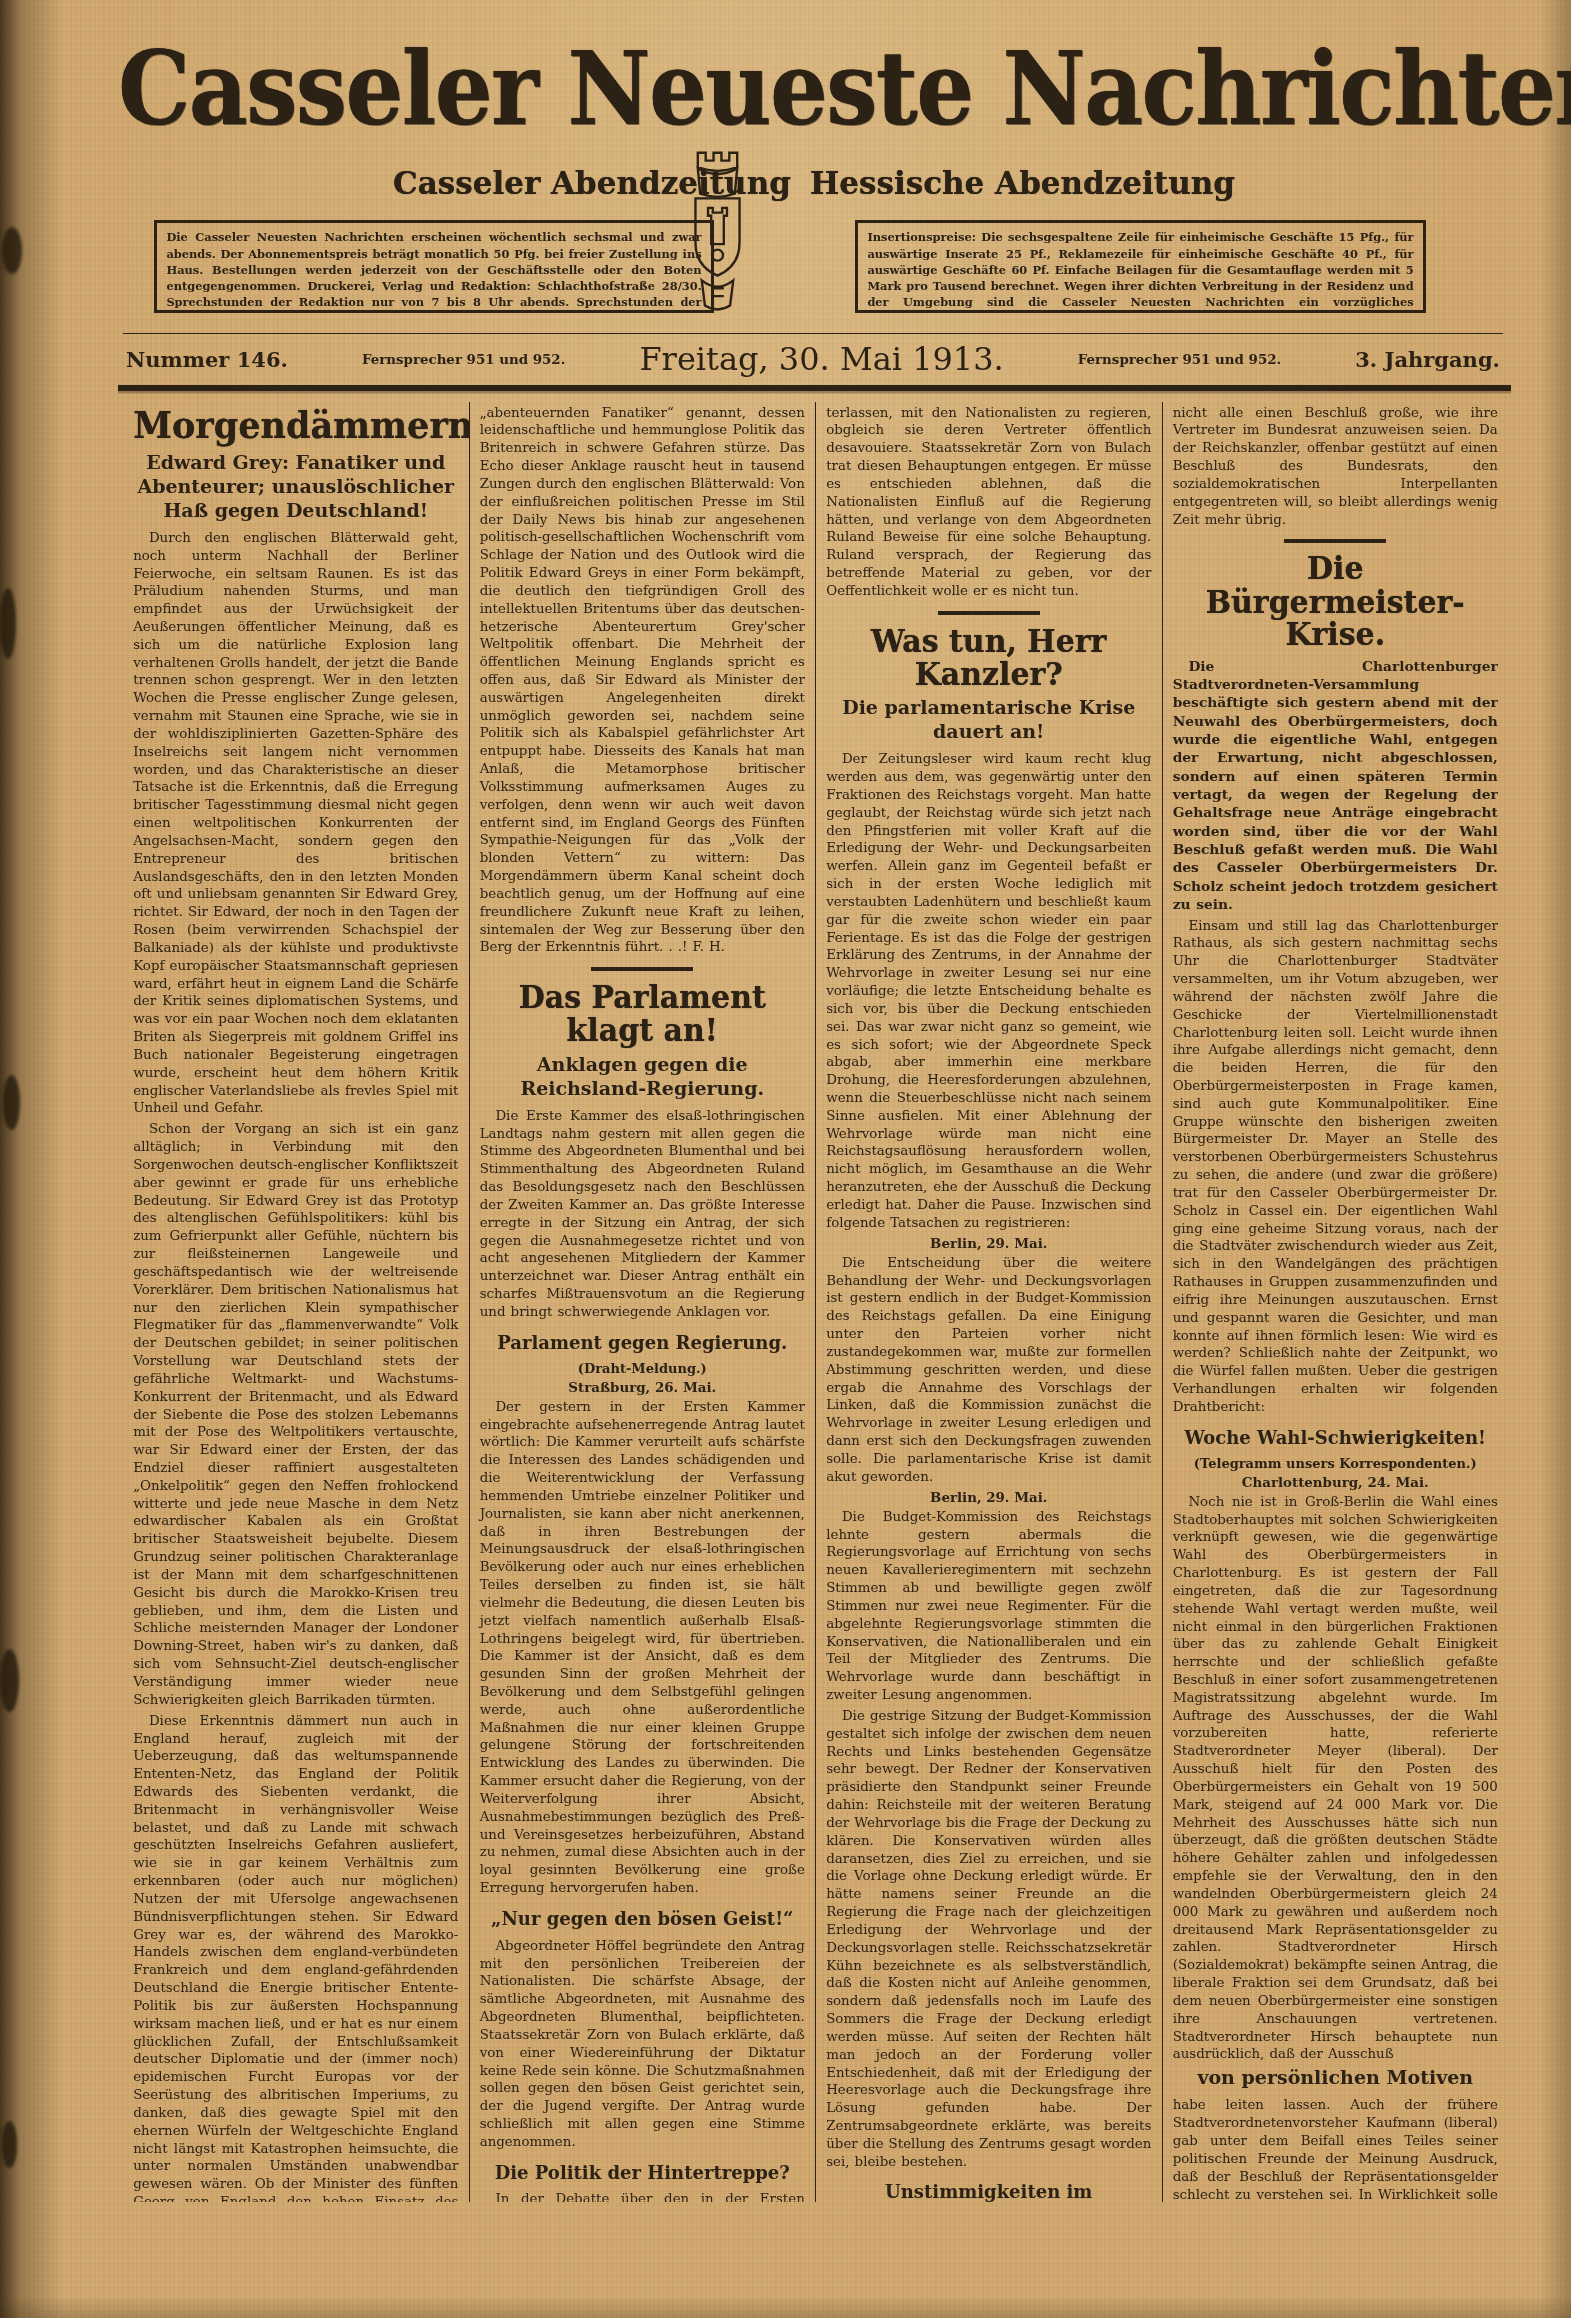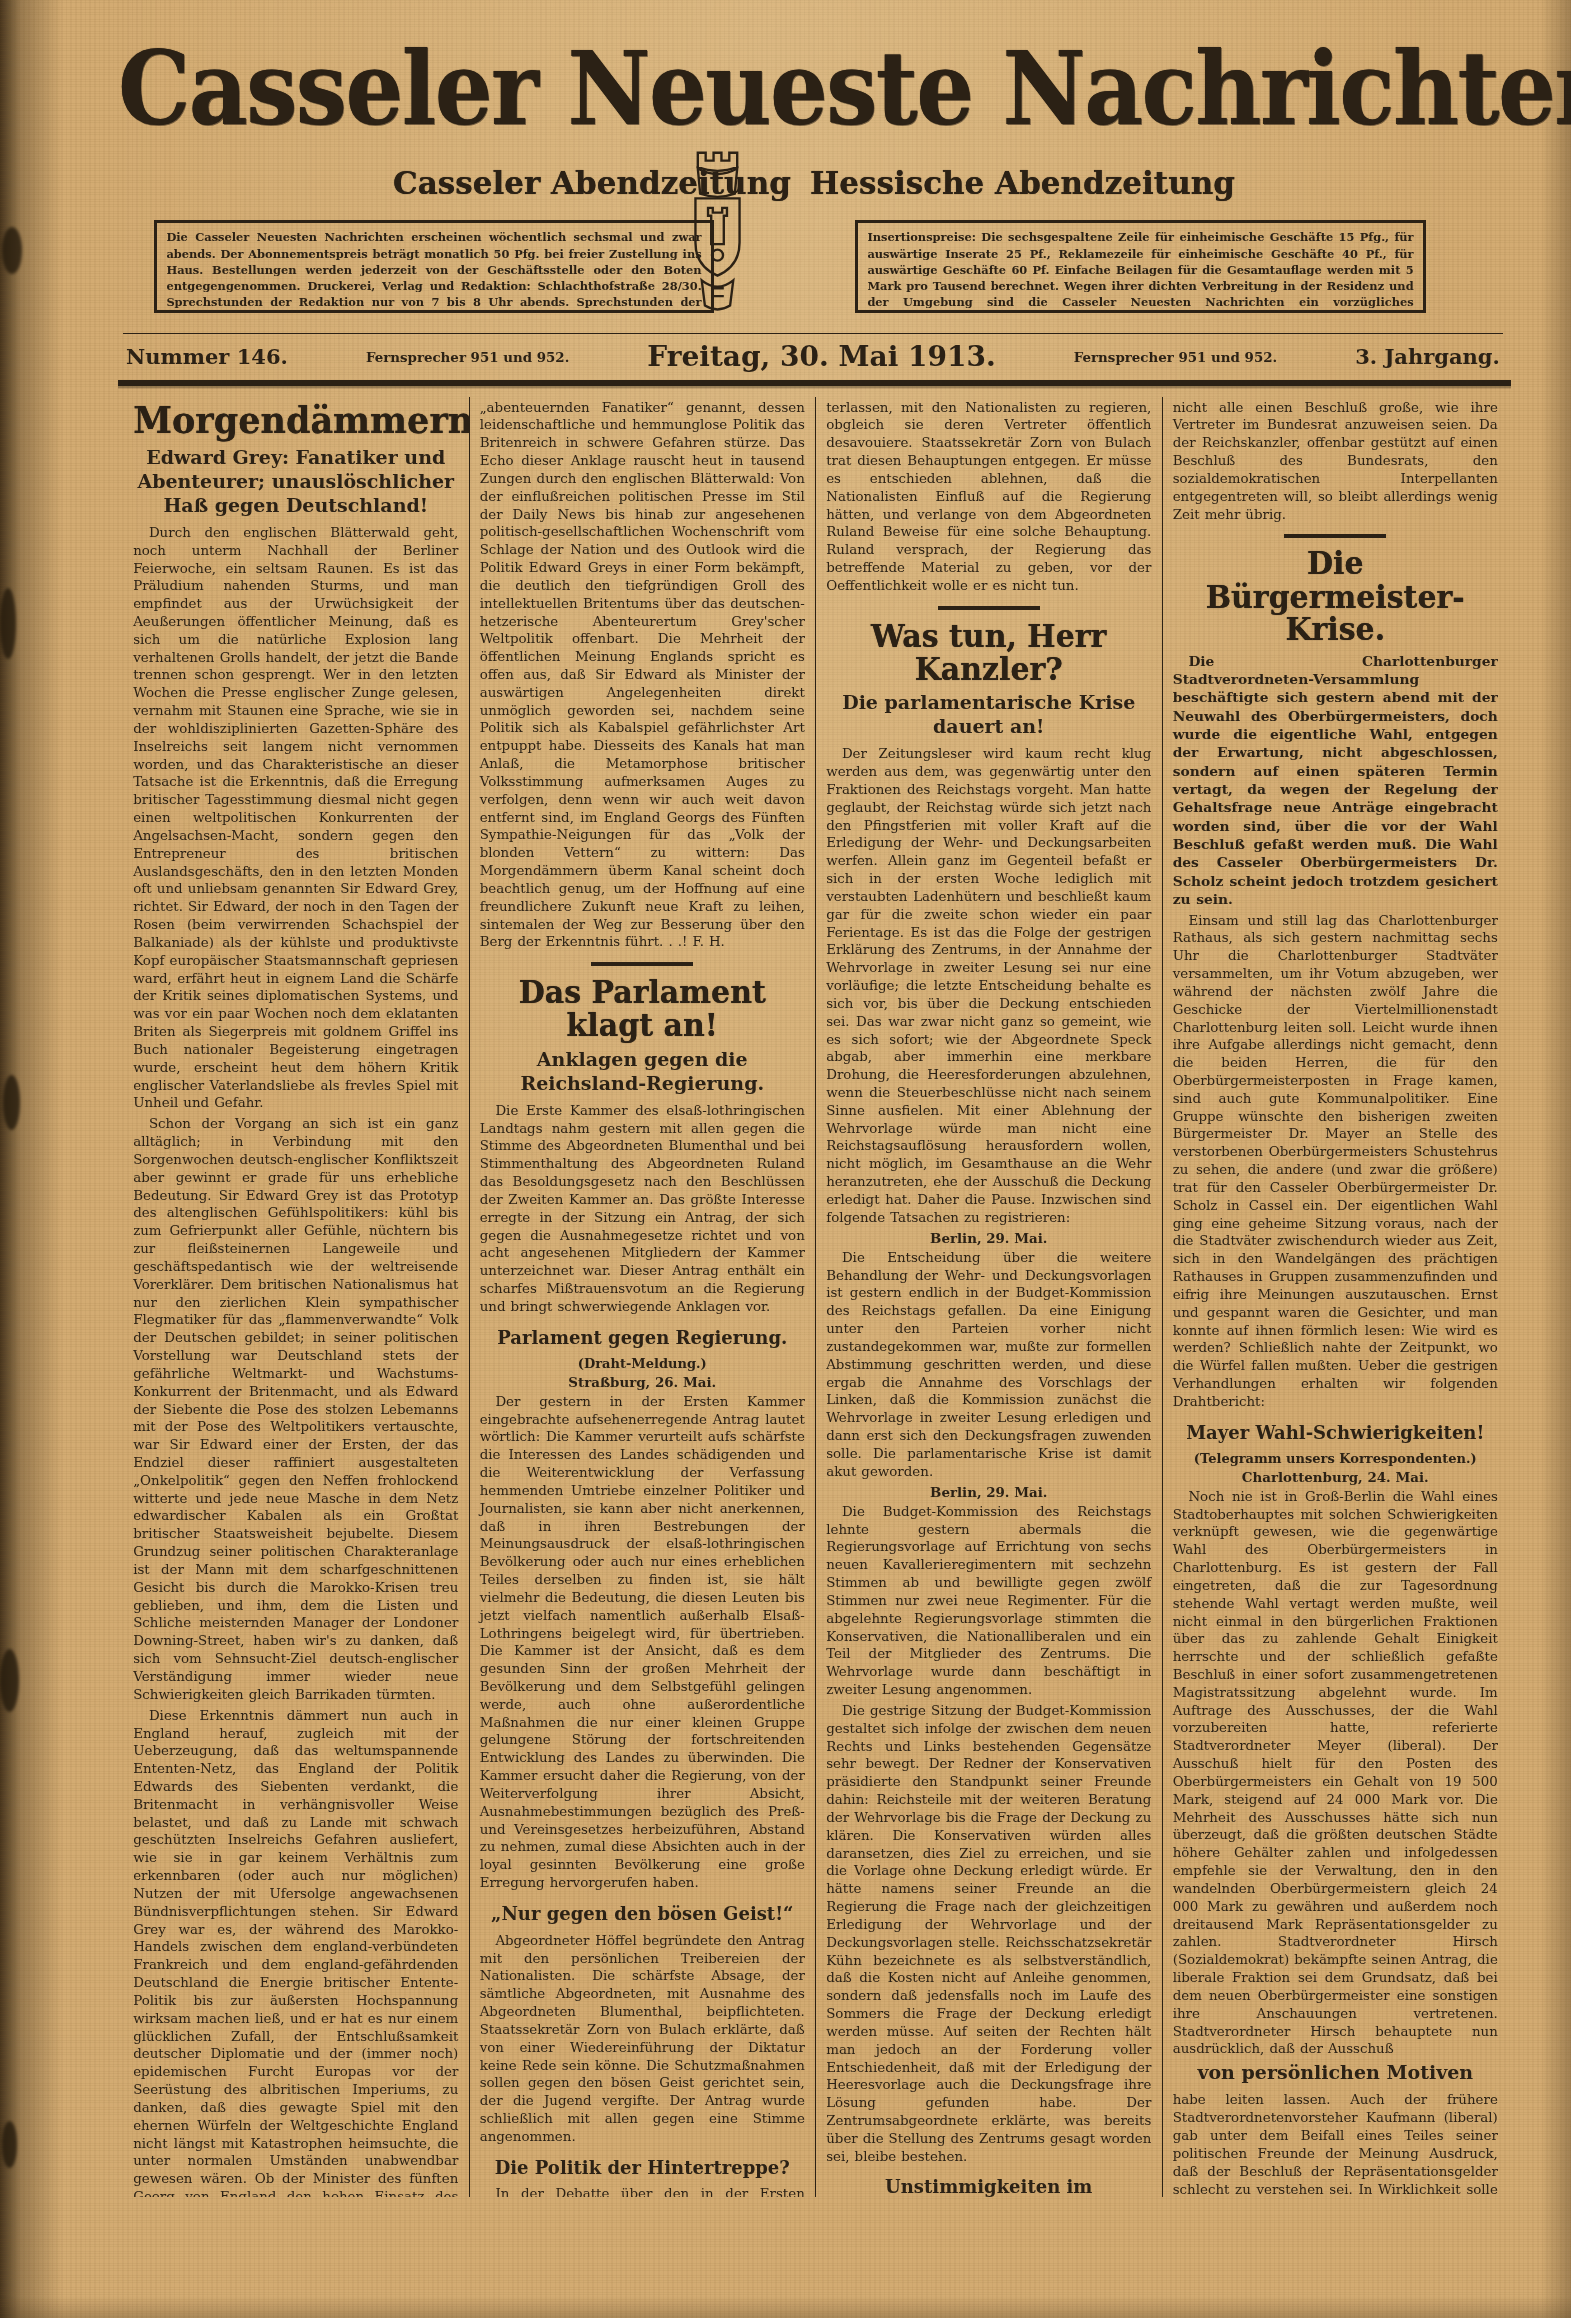--- a/index.html
+++ b/index.html
@@ -41,21 +41,21 @@
   .info-box.left{left:154px;width:560px;}
   .info-box.right{left:855px;width:571px;}
   
   .date-row{
     margin:3.1px 69px 0 123px;border-top:1.6px solid #2b2115;
     display:flex;align-items:center;justify-content:space-between;
     padding:6.3px 3.1px 4.7px 3.1px;white-space:nowrap;
   }
   .issue-number,.volume{font-size:21px;font-weight:bold;}
   .phone{font-size:13.4px;font-weight:bold;}
-  .issue-date{font-size:28px;font-weight:bold;}
+  .issue-date{font-size:32px;font-weight:normal;}
   .thick-rule{margin:1.6px 61px 0 118px;height:6.3px;background:#2b2115;box-shadow:0 2.4px 0 rgba(43,33,21,.35);}
   
   .columns{display:flex;margin:11px 64px 0 123px;height:1800px;overflow:hidden;}
   .col{flex:1 1 0;padding:1.6px 10.2px 0 10.2px;overflow:hidden;}
   .col + .col{border-left:1.6px solid #2b2115;}
   .headline{font-size:35px;font-weight:bold;text-align:center;line-height:1.05;margin:3.1px 0 7.9px 0;
             text-shadow:0 0 0.8px #2b2115;transform:scaleY(1.05);}
   .headline.h-small{font-size:30px;}
   .subhead{font-size:19px;font-weight:bold;text-align:center;line-height:1.25;margin:1.6px 0 6.3px 0;}
   .subhead.inline-head{font-size:18px;margin-top:11px;}
@@ -146,21 +146,21 @@
         <p class="para">Die Budget-Kommission des Reichstags lehnte gestern abermals die Regierungsvorlage auf Errichtung von sechs neuen Kavallerieregimentern mit sechzehn Stimmen ab und bewilligte gegen zwölf Stimmen nur zwei neue Regimenter. Für die abgelehnte Regierungsvorlage stimmten die Konservativen, die Nationalliberalen und ein Teil der Mitglieder des Zentrums. Die Wehrvorlage wurde dann beschäftigt in zweiter Lesung angenommen.</p>
         <p class="para">Die gestrige Sitzung der Budget-Kommission gestaltet sich infolge der zwischen dem neuen Rechts und Links bestehenden Gegensätze sehr bewegt. Der Redner der Konservativen präsidierte den Standpunkt seiner Freunde dahin: Reichsteile mit der weiteren Beratung der Wehrvorlage bis die Frage der Deckung zu klären. Die Konservativen würden alles daransetzen, dies Ziel zu erreichen, und sie die Vorlage ohne Deckung erledigt würde. Er hätte namens seiner Freunde an die Regierung die Frage nach der gleichzeitigen Erledigung der Wehrvorlage und der Deckungsvorlagen stelle. Reichsschatzsekretär Kühn bezeichnete es als selbstverständlich, daß die Kosten nicht auf Anleihe genommen, sondern daß jedensfalls noch im Laufe des Sommers die Frage der Deckung erledigt werden müsse. Auf seiten der Rechten hält man jedoch an der Forderung voller Entschiedenheit, daß mit der Erledigung der Heeresvorlage auch die Deckungsfrage ihre Lösung gefunden habe. Der Zentrumsabgeordnete erklärte, was bereits über die Stellung des Zentrums gesagt worden sei, bleibe bestehen.</p>
         <div class="subhead inline-head">Unstimmigkeiten im Bundesrat?</div>
       </div>
     <div class="col" id="col-3">
         <p class="para cont">nicht alle einen Beschluß große, wie ihre Vertreter im Bundesrat anzuweisen seien. Da der Reichskanzler, offenbar gestützt auf einen Beschluß des Bundesrats, den sozialdemokratischen Interpellanten entgegentreten will, so bleibt allerdings wenig Zeit mehr übrig.</p>
         <div class="divider"></div>
         <div class="headline h-small">Die Bürgermeister-Krise.</div>
         <p class="para lead">Die Charlottenburger Stadtverordneten-Versammlung beschäftigte sich gestern abend mit der Neuwahl des Oberbürgermeisters, doch wurde die eigentliche Wahl, entgegen der Erwartung, nicht abgeschlossen, sondern auf einen späteren Termin vertagt, da wegen der Regelung der Gehaltsfrage neue Anträge eingebracht worden sind, über die vor der Wahl Beschluß gefaßt werden muß. Die Wahl des Casseler Oberbürgermeisters Dr. Scholz scheint jedoch trotzdem gesichert zu sein.</p>
         <p class="para">Einsam und still lag das Charlottenburger Rathaus, als sich gestern nachmittag sechs Uhr die Charlottenburger Stadtväter versammelten, um ihr Votum abzugeben, wer während der nächsten zwölf Jahre die Geschicke der Viertelmillionenstadt Charlottenburg leiten soll. Leicht wurde ihnen ihre Aufgabe allerdings nicht gemacht, denn die beiden Herren, die für den Oberbürgermeisterposten in Frage kamen, sind auch gute Kommunalpolitiker. Eine Gruppe wünschte den bisherigen zweiten Bürgermeister Dr. Mayer an Stelle des verstorbenen Oberbürgermeisters Schustehrus zu sehen, die andere (und zwar die größere) trat für den Casseler Oberbürgermeister Dr. Scholz in Cassel ein. Der eigentlichen Wahl ging eine geheime Sitzung voraus, nach der die Stadtväter zwischendurch wieder aus Zeit, sich in den Wandelgängen des prächtigen Rathauses in Gruppen zusammenzufinden und eifrig ihre Meinungen auszutauschen. Ernst und gespannt waren die Gesichter, und man konnte auf ihnen förmlich lesen: Wie wird es werden? Schließlich nahte der Zeitpunkt, wo die Würfel fallen mußten. Ueber die gestrigen Verhandlungen erhalten wir folgenden Drahtbericht:</p>
-        <div class="subhead inline-head">Mayer Wahl-Schwierigkeiten!</div>
+        <div class="subhead inline-head">Woche Wahl-Schwierigkeiten!</div>
         <div class="note">(Telegramm unsers Korrespondenten.)</div>
         <div class="dateline">Charlottenburg, 24. Mai.</div>
         <p class="para">Noch nie ist in Groß-Berlin die Wahl eines Stadtoberhauptes mit solchen Schwierigkeiten verknüpft gewesen, wie die gegenwärtige Wahl des Oberbürgermeisters in Charlottenburg. Es ist gestern der Fall eingetreten, daß die zur Tagesordnung stehende Wahl vertagt werden mußte, weil nicht einmal in den bürgerlichen Fraktionen über das zu zahlende Gehalt Einigkeit herrschte und der schließlich gefaßte Beschluß in einer sofort zusammengetretenen Magistratssitzung abgelehnt wurde. Im Auftrage des Ausschusses, der die Wahl vorzubereiten hatte, referierte Stadtverordneter Meyer (liberal). Der Ausschuß hielt für den Posten des Oberbürgermeisters ein Gehalt von 19 500 Mark, steigend auf 24 000 Mark vor. Die Mehrheit des Ausschusses hätte sich nun überzeugt, daß die größten deutschen Städte höhere Gehälter zahlen und infolgedessen empfehle sie der Verwaltung, den in den wandelnden Oberbürgermeistern gleich 24 000 Mark zu gewähren und außerdem noch dreitausend Mark Repräsentationsgelder zu zahlen. Stadtverordneter Hirsch (Sozialdemokrat) bekämpfte seinen Antrag, die liberale Fraktion sei dem Grundsatz, daß bei dem neuen Oberbürgermeister eine sonstigen ihre Anschauungen vertretenen. Stadtverordneter Hirsch behauptete nun ausdrücklich, daß der Ausschuß</p>
         <div class="subhead">von persönlichen Motiven</div>
         <p class="para cont">habe leiten lassen. Auch der frühere Stadtverordnetenvorsteher Kaufmann (liberal) gab unter dem Beifall eines Teiles seiner politischen Freunde der Meinung Ausdruck, daß der Beschluß der Repräsentationsgelder schlecht zu verstehen sei. In Wirklichkeit solle doch damit nur erreicht werden, daß der neue Oberbürgermeister mehr als 27 000 Mark erhalte. Gegen die ursprünglichen sozialdemokratischen Anträge wurde das Oberbürgermeistergehalt auf 24 000 Mark festgesetzt und mit 41 gegen 25 Stimmen die Repräsentationszulage von 3000 Mark bewilligt. Hierauf zogen sich die Magistratsmitglieder zu einer besonderen Sitzung zurück. Der Magistrat hat den Beschluß der Stadtverordneten in der vorgelegten Form abgelehnt. Es sei</p>
       </div>
   </div>
 
 </div>
 

